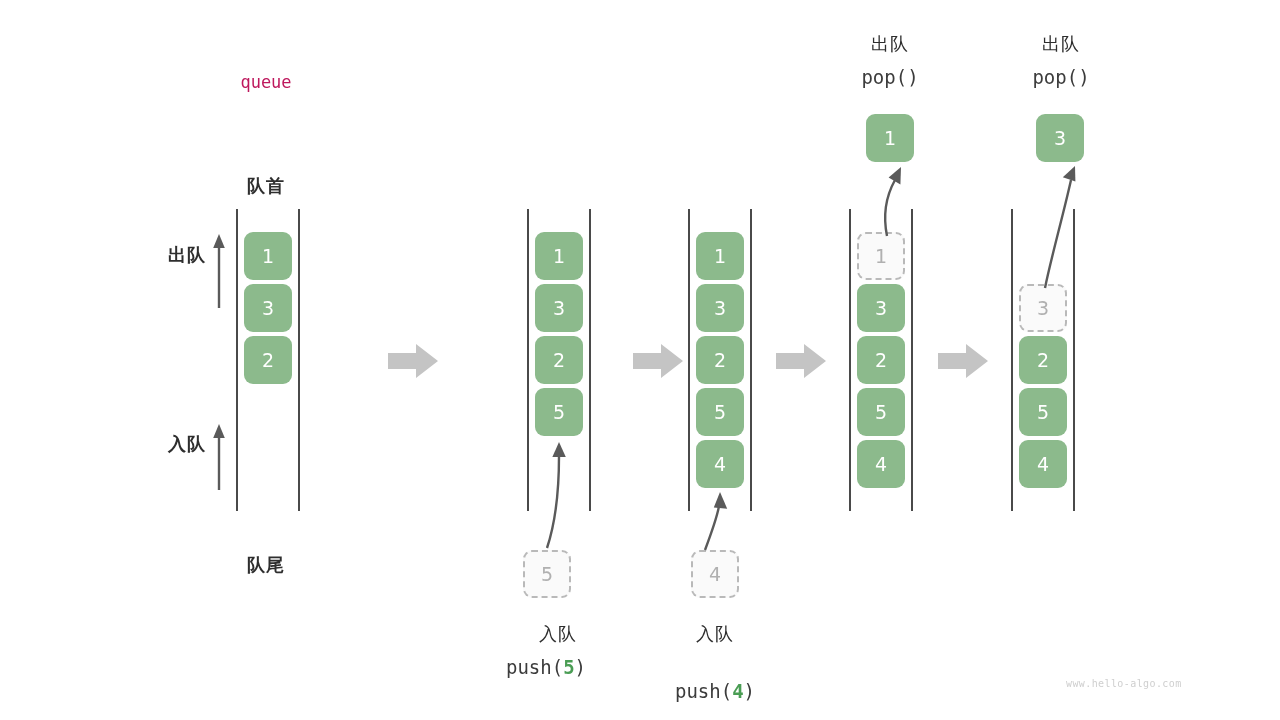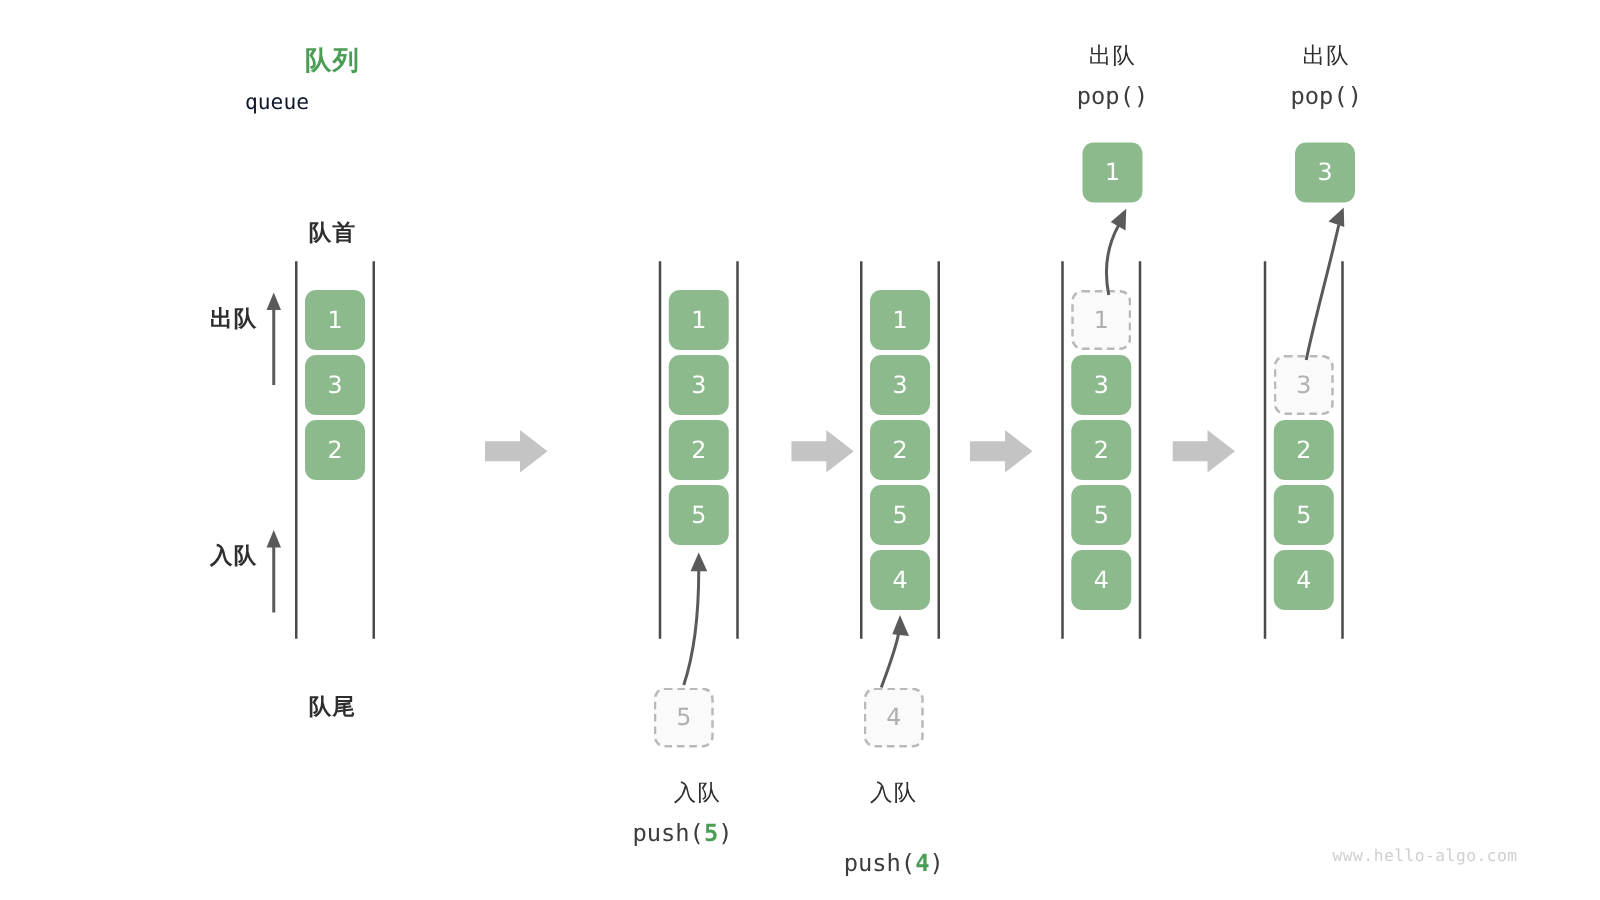--- a/index.html
+++ b/index.html
@@ -25,22 +25,22 @@
     font-size: 21px;
     font-weight: bold;
     color: #4a9d54;
     text-align: center;
     letter-spacing: 1px;
     white-space: nowrap;
   }
   .title-en {
     font-size: 17px;
     font-weight: normal;
-    color: #0f172a;
-    text-align: left;
+    color: #be185d;
+    text-align: center;
     font-family: "DejaVu Sans Mono", "Liberation Mono", monospace;
     white-space: nowrap;
   }
   .head-label {
     font-size: 18px;
     font-weight: bold;
     color: #2e2e2e;
     text-align: center;
     letter-spacing: 1px;
     white-space: nowrap;
@@ -63,21 +63,21 @@
   .op-code {
     font-size: 19px;
     color: #3c3c3c;
     text-align: center;
     font-family: "DejaVu Sans Mono", "Liberation Mono", monospace;
     white-space: nowrap;
   }
   .op-code .num { color: #4a9d54; font-weight: bold; }
 
   .watermark {
-    font-size: 13px;
+    font-size: 10px;
     color: #cfcfcf;
     font-family: "DejaVu Sans Mono", "Liberation Mono", monospace;
     letter-spacing: 0.4px;
     white-space: nowrap;
   }
 
   
   .rail {
     position: absolute;
     width: 2px;
@@ -111,21 +111,20 @@
   .stepArrow { position: absolute; }
 
   
   .motion { position: absolute; overflow: visible; }
 </style>
 </head>
 <body>
 
 <div id="stage">
 
-  <div class="abs title-cn" style="left:196px; top:34px; width:140px;">队列</div>
   <div class="abs title-en" style="left:196px; top:72px; width:140px;">queue</div>
   <div class="abs head-label" style="left:196px; top:174px; width:140px;">队首</div>
   <div class="abs head-label" style="left:196px; top:553px; width:140px;">队尾</div>
 
   <div class="abs side-label" style="left:120px; top:243px; width:86px;">出队</div>
   <svg class="vArrow" style="left:208px; top:232px;" width="22" height="78">
     <line x1="11" y1="76" x2="11" y2="14" stroke="#5a5a5a" stroke-width="2.4"></line>
     <polygon points="11,2 5.2,16 16.8,16" fill="#5a5a5a"></polygon>
   </svg>
 

